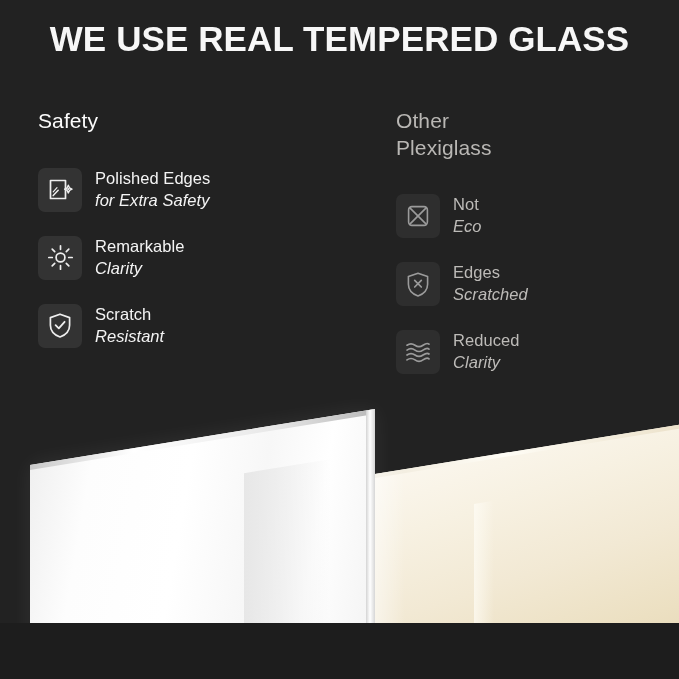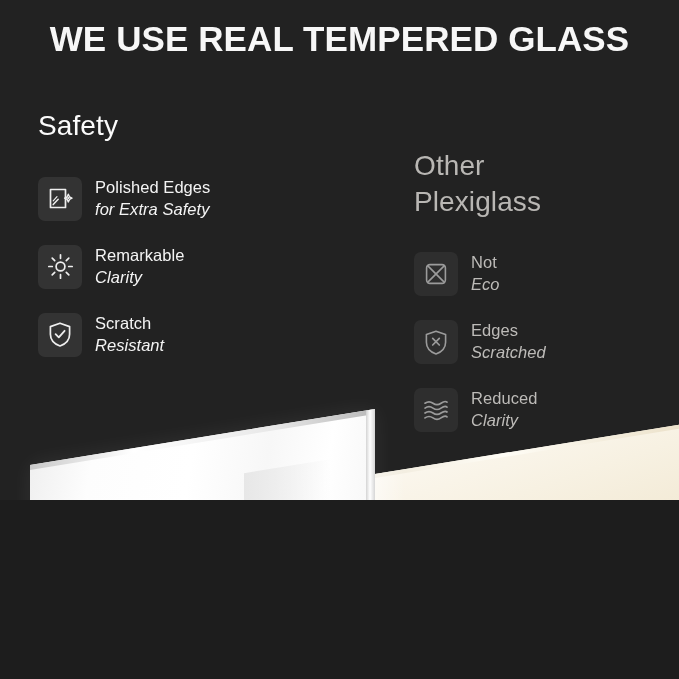--- a/index.html
+++ b/index.html
@@ -3,21 +3,21 @@
 <meta charset="utf-8">
 <style>
   html, body {
     margin: 0;
     padding: 0;
     background: #1d1d1d;
   }
   .canvas {
     position: relative;
     width: 679px;
-    height: 500px;
+    height: 623px;
     background: #222222;
     overflow: hidden;
     font-family: "Liberation Sans", sans-serif;
     -webkit-font-smoothing: antialiased;
   }
 
   
   .headline {
     position: absolute;
     left: 0;
@@ -31,24 +31,24 @@
     line-height: 1.1;
     white-space: nowrap;
   }
 
   
   .col {
     position: absolute;
     top: 108px;
   }
   .col-left  { left: 38px;  width: 330px; }
-  .col-right { left: 414px; width: 262px; margin-top: 40px; }
+  .col-right { left: 396px; width: 262px; }
 
   .col-title {
-    font-size: 28px;
+    font-size: 21px;
     font-weight: 500;
     line-height: 1.27;
     letter-spacing: 0.1px;
   }
   .col-left .col-title  { color: #fbfbfb; }
   .col-right .col-title { color: #b9b7b4; }
 
   
   .rows { margin-top: 32px; }
   .row {

